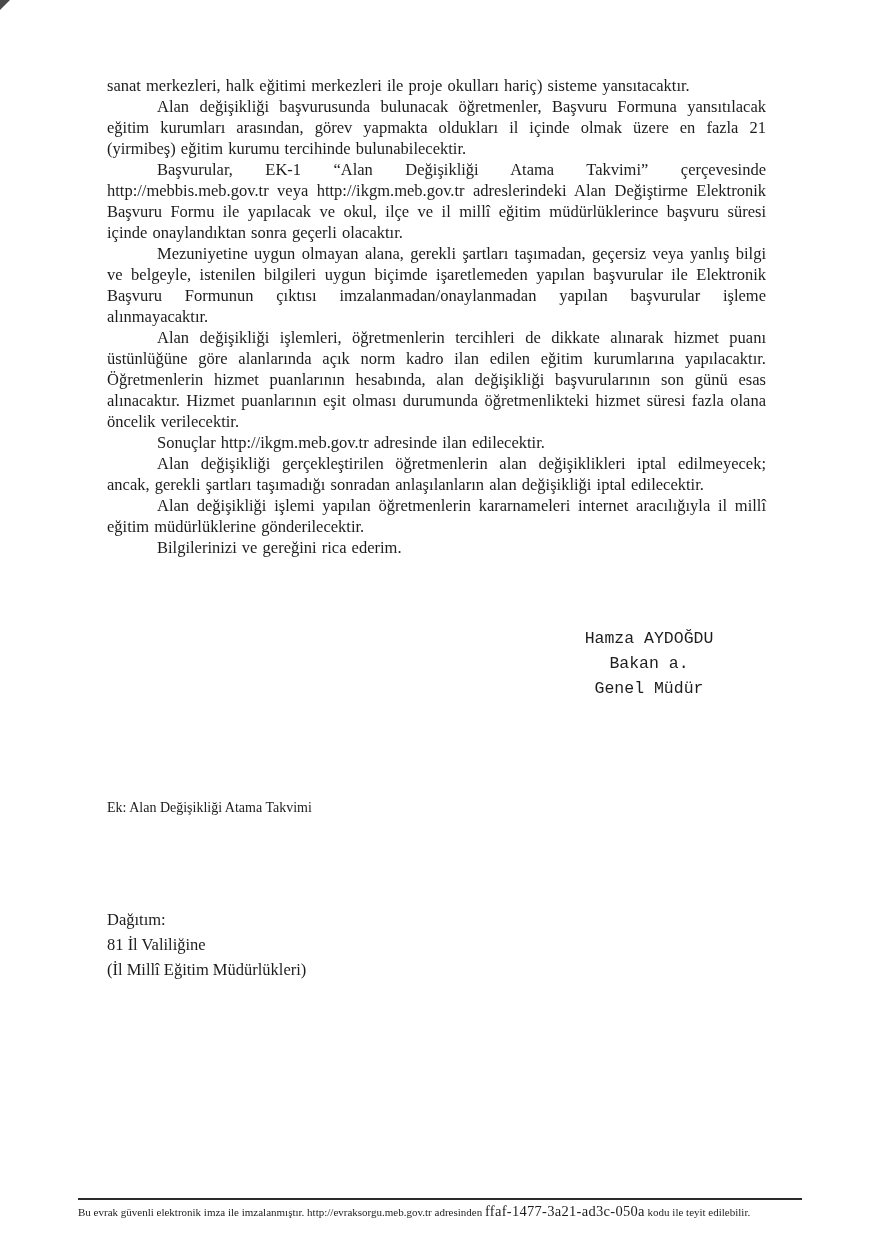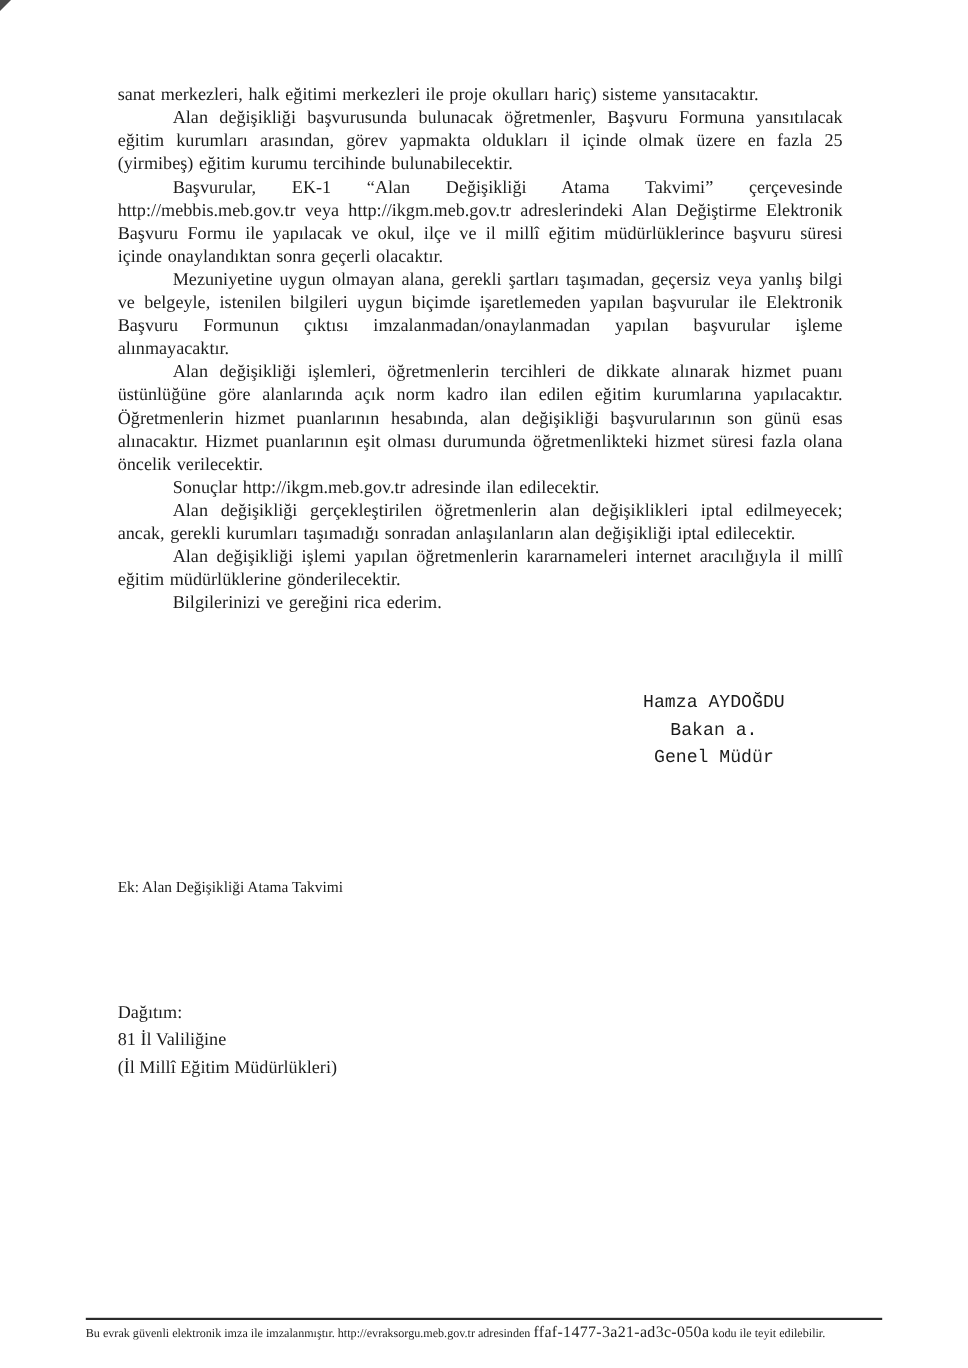--- a/index.html
+++ b/index.html
@@ -86,26 +86,26 @@
 </style>
 </head>
 <body>
 
 <div class="scan-corner"></div>
 
 <div class="content">
 
   <div class="letter-body">
       <p>sanat merkezleri, halk eğitimi merkezleri ile proje okulları hariç) sisteme yansıtacaktır.</p>
-      <p class="indent">Alan değişikliği başvurusunda bulunacak öğretmenler, Başvuru Formuna yansıtılacak eğitim kurumları arasından, görev yapmakta oldukları il içinde olmak üzere en fazla 25 (yirmibeş) eğitim kurumu tercihinde bulunabilecektir.</p>
+      <p class="indent">Alan değişikliği başvurusunda bulunacak öğretmenler, Başvuru Formuna yansıtılacak eğitim kurumları arasından, görev yapmakta oldukları il içinde olmak üzere en fazla 21 (yirmibeş) eğitim kurumu tercihinde bulunabilecektir.</p>
       <p class="indent">Başvurular, EK-1 “Alan Değişikliği Atama Takvimi” çerçevesinde http://mebbis.meb.gov.tr veya http://ikgm.meb.gov.tr adreslerindeki Alan Değiştirme Elektronik Başvuru Formu ile yapılacak ve okul, ilçe ve il millî eğitim müdürlüklerince başvuru süresi içinde onaylandıktan sonra geçerli olacaktır.</p>
       <p class="indent">Mezuniyetine uygun olmayan alana, gerekli şartları taşımadan, geçersiz veya yanlış bilgi ve belgeyle, istenilen bilgileri uygun biçimde işaretlemeden yapılan başvurular ile Elektronik Başvuru Formunun çıktısı imzalanmadan/onaylanmadan yapılan başvurular işleme alınmayacaktır.</p>
       <p class="indent">Alan değişikliği işlemleri, öğretmenlerin tercihleri de dikkate alınarak hizmet puanı üstünlüğüne göre alanlarında açık norm kadro ilan edilen eğitim kurumlarına yapılacaktır. Öğretmenlerin hizmet puanlarının hesabında, alan değişikliği başvurularının son günü esas alınacaktır. Hizmet puanlarının eşit olması durumunda öğretmenlikteki hizmet süresi fazla olana öncelik verilecektir.</p>
       <p class="indent">Sonuçlar http://ikgm.meb.gov.tr adresinde ilan edilecektir.</p>
-      <p class="indent">Alan değişikliği gerçekleştirilen öğretmenlerin alan değişiklikleri iptal edilmeyecek; ancak, gerekli kurumları taşımadığı sonradan anlaşılanların alan değişikliği iptal edilecektir.</p>
+      <p class="indent">Alan değişikliği gerçekleştirilen öğretmenlerin alan değişiklikleri iptal edilmeyecek; ancak, gerekli şartları taşımadığı sonradan anlaşılanların alan değişikliği iptal edilecektir.</p>
       <p class="indent">Alan değişikliği işlemi yapılan öğretmenlerin kararnameleri internet aracılığıyla il millî eğitim müdürlüklerine gönderilecektir.</p>
       <p class="indent">Bilgilerinizi ve gereğini rica ederim.</p>
     </div>
 
   <div class="signature">
     <div>Hamza AYDOĞDU</div>
     <div>Bakan a.</div>
     <div>Genel Müdür</div>
   </div>
 

